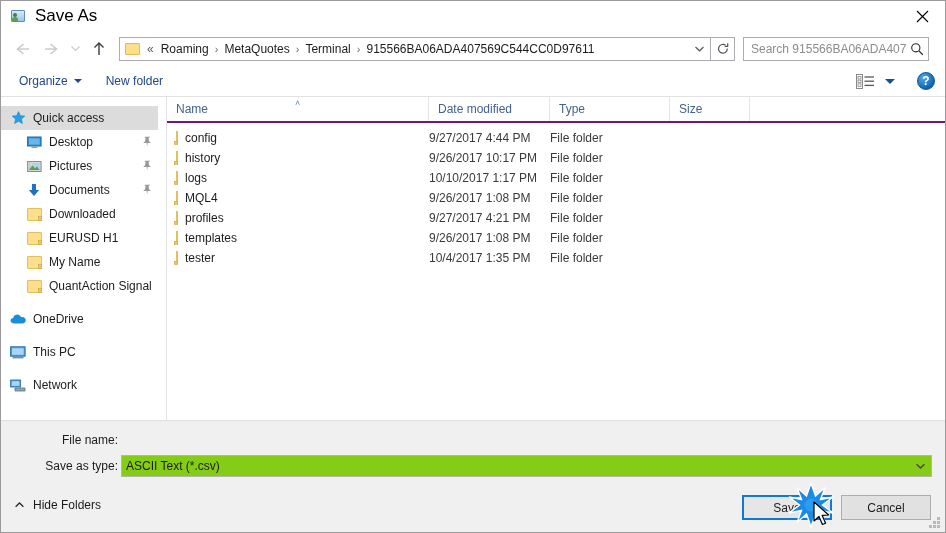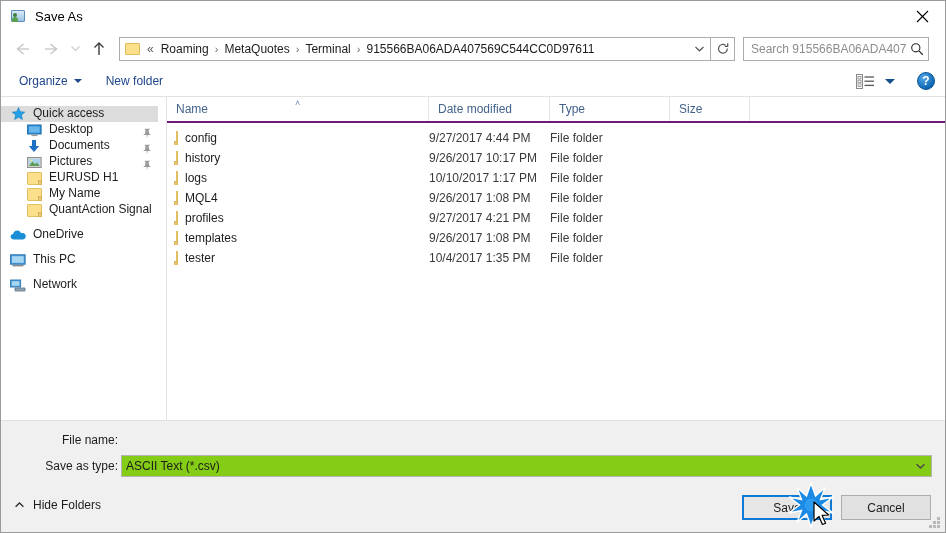--- a/index.html
+++ b/index.html
@@ -60,21 +60,21 @@
   }
   .title-icon .person-body {
     position: absolute;
     left: 2px; top: 9px;
     width: 6px; height: 5px;
     border-radius: 3px 3px 0 0;
     background: #5aa14f;
   }
   .title-text {
     margin-left: 9px;
-    font-size: 13px;
+    font-size: 17px;
     color: #000000;
   }
   .close-btn {
     position: absolute;
     right: 0; top: 0;
     width: 46px; height: 30px;
     display: flex;
     align-items: center;
     justify-content: center;
   }
@@ -263,22 +263,23 @@
     width: 166px;
     height: 323px;
     background: #ffffff;
     border-right: 1px solid #e2e2e2;
     box-sizing: border-box;
     padding-top: 9px;
     position: relative;
     flex: none;
   }
   .nav-item {
-    height: 16px;
-    display: flex;
+    height: 24px;
+    display: flex;
+    align-items: center;
     padding-left: 8px;
     position: relative;
     font-size: 12px;
     color: #1c1c1c;
     white-space: nowrap;
   }
   .nav-item.selected {
     background: #dcdcdc;
     margin-right: 8px;
   }
@@ -642,50 +643,56 @@
         <span class="nav-label">Desktop</span>
         <span class="pin">
           <svg width="10" height="11" viewBox="0 0 10 11">
             <path d="M2.5 0.8 L8 0.8 L6.6 2.3 L7.2 5.5 L9 7 L5.6 7 L5.1 10.3 L4.6 7 L1.2 7 L3 5.5 L3.6 2.3 Z" fill="#9a9a9a"></path>
           </svg>
         </span>
       </div>
 
       <div class="nav-item indent">
         <span class="ico">
-          <svg width="14" height="14" viewBox="0 0 14 14">
-            <rect x="5" y="1" width="4" height="6.5" fill="#1d72c4"></rect>
-            <path d="M1.8 7 L12.2 7 L7 13 Z" fill="#1d72c4"></path>
-          </svg>
-        </span>
-        <span class="nav-label">Documents</span>
-        <span class="pin">
-          <svg width="10" height="11" viewBox="0 0 10 11">
-            <path d="M2.5 0.8 L8 0.8 L6.6 2.3 L7.2 5.5 L9 7 L5.6 7 L5.1 10.3 L4.6 7 L1.2 7 L3 5.5 L3.6 2.3 Z" fill="#9a9a9a"></path>
-          </svg>
-        </span>
-      </div>
-
-      <div class="nav-item indent">
-        <span class="ico">
           <svg width="15" height="13" viewBox="0 0 15 13">
             <rect x="0.6" y="1.5" width="13.5" height="10" fill="#d6d6d6" stroke="#8c8c8c" stroke-width="1"></rect>
             <rect x="2" y="3" width="10.7" height="7" fill="#a9d4f0"></rect>
             <path d="M2 10 L5.5 5.5 L8 8.3 L10 6.6 L12.7 10 Z" fill="#5e9c4f"></path>
             <circle cx="4.3" cy="4.6" r="1" fill="#f3e58a"></circle>
           </svg>
         </span>
         <span class="nav-label">Pictures</span>
         <span class="pin">
           <svg width="10" height="11" viewBox="0 0 10 11">
             <path d="M2.5 0.8 L8 0.8 L6.6 2.3 L7.2 5.5 L9 7 L5.6 7 L5.1 10.3 L4.6 7 L1.2 7 L3 5.5 L3.6 2.3 Z" fill="#9a9a9a"></path>
           </svg>
         </span>
       </div>
 
+      <div class="nav-item indent">
+        <span class="ico">
+          <svg width="14" height="14" viewBox="0 0 14 14">
+            <rect x="5" y="1" width="4" height="6.5" fill="#1d72c4"></rect>
+            <path d="M1.8 7 L12.2 7 L7 13 Z" fill="#1d72c4"></path>
+          </svg>
+        </span>
+        <span class="nav-label">Documents</span>
+        <span class="pin">
+          <svg width="10" height="11" viewBox="0 0 10 11">
+            <path d="M2.5 0.8 L8 0.8 L6.6 2.3 L7.2 5.5 L9 7 L5.6 7 L5.1 10.3 L4.6 7 L1.2 7 L3 5.5 L3.6 2.3 Z" fill="#9a9a9a"></path>
+          </svg>
+        </span>
+      </div>
+
+      <div class="nav-item indent">
+        <span class="ico">
+            <span class="folder-glyph"></span>
+          </span>
+        <span class="nav-label">Downloaded</span>
+      </div>
 
       <div class="nav-item indent">
         <span class="ico">
             <span class="folder-glyph"></span>
           </span>
         <span class="nav-label">EURUSD H1</span>
       </div>
 
       <div class="nav-item indent">
         <span class="ico">

